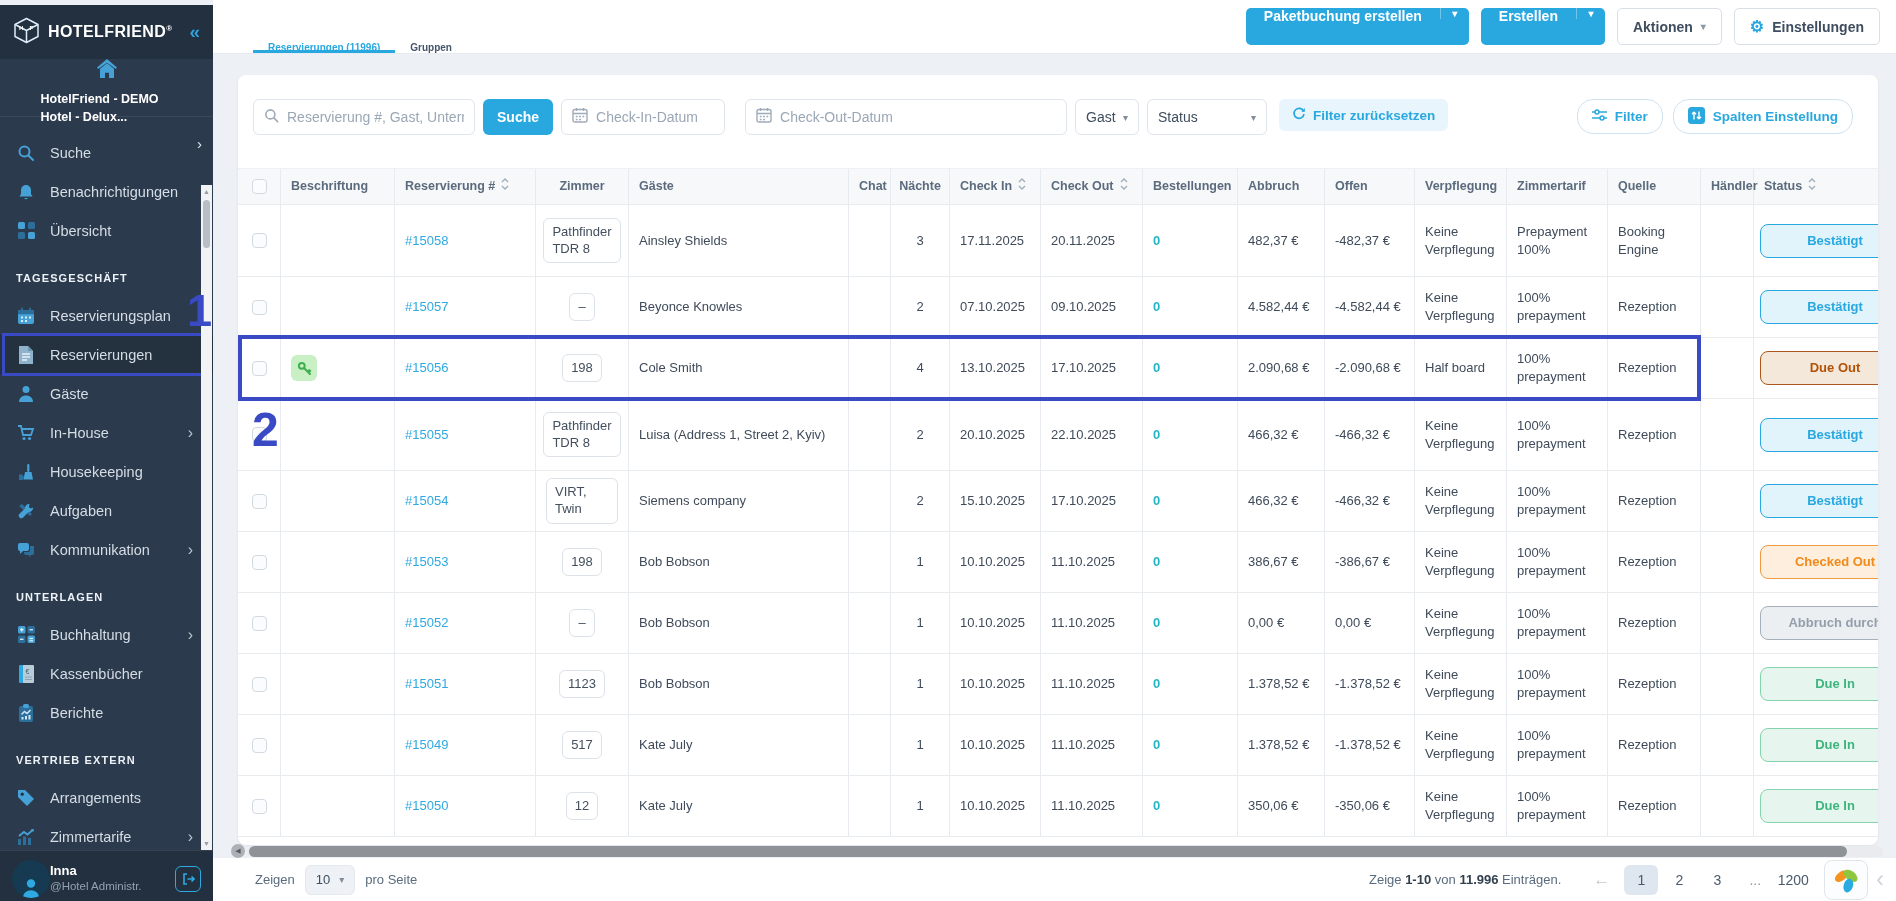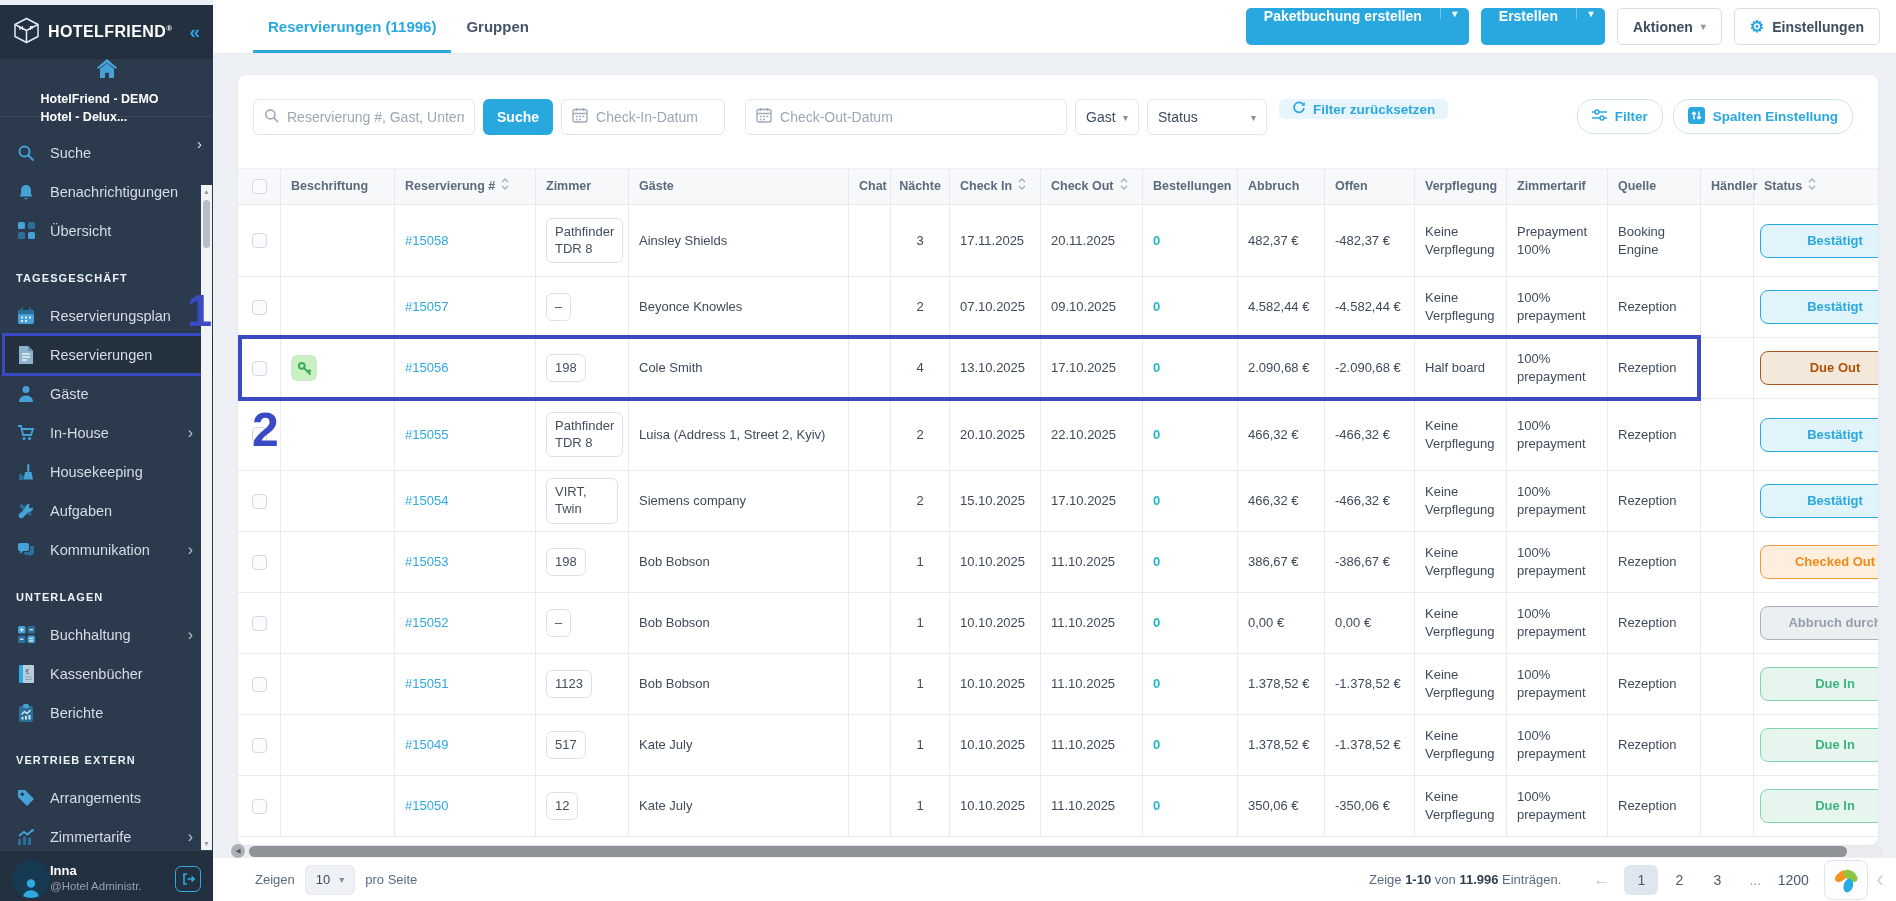--- a/index.html
+++ b/index.html
@@ -34,21 +34,21 @@
   .avatar { width:38px; height:38px; border-radius:50%; background:#153a52; display:flex; align-items:flex-end; justify-content:center; overflow:hidden; flex:none; }
   .user-texts { line-height:1.3; }
   .user-name { color:#fff; font-weight:bold; font-size:13px; }
   .user-role { color:#93a2b1; font-size:11.5px; white-space:nowrap; overflow:hidden; width:94px; }
   .logout-btn { margin-left:auto; width:26px; height:26px; border:1.5px solid #2fa9e1; border-radius:6px; display:flex; align-items:center; justify-content:center; cursor:pointer; flex:none; }
 
   
   #main { position:absolute; left:213px; top:0; right:0; bottom:0; }
   #topbar { height:54px; background:#fff; border-bottom:1px solid #e7eaee; display:flex; align-items:stretch; }
   .tabs { display:flex; margin-left:40px; }
-  .tab { display:flex; align-items:center; padding:0 15px; font-size:15px; font-weight:bold; color:#44546a; position:relative; cursor:pointer; }
+  .tab { display:flex; align-items:flex-end; padding:0 15px; font-size:10px; font-weight:bold; color:#44546a; position:relative; cursor:pointer; }
   .tab.active { color:#29a8e0; }
   .tab.active::after { content:''; position:absolute; left:0; right:0; bottom:0; height:3px; background:#29a8e0; }
   .topbar-actions { margin-left:auto; display:flex; gap:12px; align-items:center; margin-right:16px; }
   .btn-blue { background:#29a8e0; color:#fff; font-weight:bold; font-size:14px; border-radius:5px; display:flex; align-items:flex-start; height:37px; cursor:pointer; }
   .btn-blue .bmain { padding:0 18px; display:flex; align-items:center; }
   .btn-blue .bcaret { width:29px; border-left:1px solid rgba(255,255,255,.35); display:flex; align-items:center; justify-content:center; font-size:10px; }
   .btn-white { background:#fff; border:1px solid #d9dfe6; border-radius:5px; color:#3e4d5f; font-weight:bold; font-size:14px; height:37px; display:flex; align-items:center; padding:0 15px; gap:8px; cursor:pointer; }
   .btn-white .wcaret { color:#8d99a7; font-size:10px; }
   .gear { color:#29a8e0; font-size:16px; line-height:1; }
 
@@ -61,33 +61,33 @@
   .f-box input { border:none; outline:none; font-size:14px; color:#3e4d5f; width:100%; font-family:"Liberation Sans",sans-serif; background:transparent; }
   .f-box input::placeholder { color:#9aa7b5; }
   .f-search { width:222px; }
   .f-checkin { width:164px; }
   .f-checkout { width:322px; margin-left:12px; }
   .btn-suche { height:36px; background:#29a8e0; color:#fff; font-weight:bold; font-size:14px; border-radius:6px; display:flex; align-items:center; padding:0 14px; cursor:pointer; }
   .f-select { height:36px; border:1px solid #dfe4ea; border-radius:6px; display:flex; align-items:center; justify-content:space-between; padding:0 10px; color:#3e4d5f; font-size:14px; background:#fff; cursor:pointer; }
   .f-gast { width:64px; }
   .f-status { width:120px; }
   .sel-caret { color:#7f8c9a; font-size:10px; }
-  .btn-reset { height:20px; background:#e8f5fc; border-radius:6px; color:#29a8e0; font-weight:bold; font-size:13.5px; display:flex; align-items:center; gap:7px; padding:0 13px; margin-left:4px; cursor:pointer; white-space:nowrap; }
+  .btn-reset { height:32px; background:#e8f5fc; border-radius:6px; color:#29a8e0; font-weight:bold; font-size:13.5px; display:flex; align-items:center; gap:7px; padding:0 13px; margin-left:4px; cursor:pointer; white-space:nowrap; }
   .filter-right { margin-left:auto; display:flex; gap:10px; }
   .btn-outline { height:35px; border:1px solid #cfe2f0; border-radius:16px; color:#29a8e0; font-weight:bold; font-size:13.5px; display:flex; align-items:center; gap:8px; padding:0 14px; background:#fff; cursor:pointer; white-space:nowrap; }
 
   
   .table { position:relative; width:1691px; }
   .trow { display:flex; border-bottom:1px solid #e9ecef; height:61px; position:relative; background:#fff; }
   .trow.tall { height:72px; }
   .trow.thead { background:#f7f8fa; height:37px; border-top:1px solid #eef0f3; }
   .cell { border-right:1px solid #e7eaee; display:flex; align-items:center; padding:0 10px; font-size:13px; color:#3f4b5a; flex:none; overflow:hidden; line-height:1.35; }
   .cell:last-child { border-right:none; overflow:visible; }
   .hcell { font-weight:bold; font-size:12.5px; color:#5b6b7d; gap:6px; white-space:nowrap; overflow:visible; }
-  .c0{width:43px; justify-content:center;} .c1{width:114px;} .c2{width:141px;} .c3{width:93px;} .c4{width:220px;}
+  .c0{width:43px; justify-content:center;} .c1{width:114px;} .c2{width:141px;} .c3{width:93px;justify-content:center;} .c4{width:220px;}
   .c5{width:42px;} .c6{width:59px; justify-content:center;} .c7{width:91px;} .c8{width:102px;} .c9{width:95px;}
   .c10{width:87px;} .c11{width:90px;} .c12{width:92px;} .c13{width:101px;} .c14{width:93px;} .c15{width:53px;} .c16{width:175px; padding:0;}
   .cb { width:15px; height:15px; border:1px solid #d2d9e0; border-radius:4px; background:#fbfcfd; display:inline-block; cursor:pointer; }
   .link { color:#2fa9e1; cursor:pointer; }
   .orders { color:#25b6c3; font-weight:bold; cursor:pointer; }
   .chip { border:1px solid #dde2e8; border-radius:6px; padding:5px 8px; font-size:13px; color:#434f5e; background:#fff; max-width:82px; line-height:1.3; }
   .keychip { width:26px; height:26px; background:#c9efc4; border-radius:6px; display:flex; align-items:center; justify-content:center; }
   .nowrap { white-space:nowrap; }
   .badge { margin-left:6px; width:150px; height:34px; flex:none; display:flex; align-items:center; justify-content:center; border-radius:8px; font-weight:bold; font-size:13px; border:1px solid; white-space:nowrap; }
   .st-confirmed { color:#29a8e0; border-color:#29a8e0; background:#e1f3fb; }

